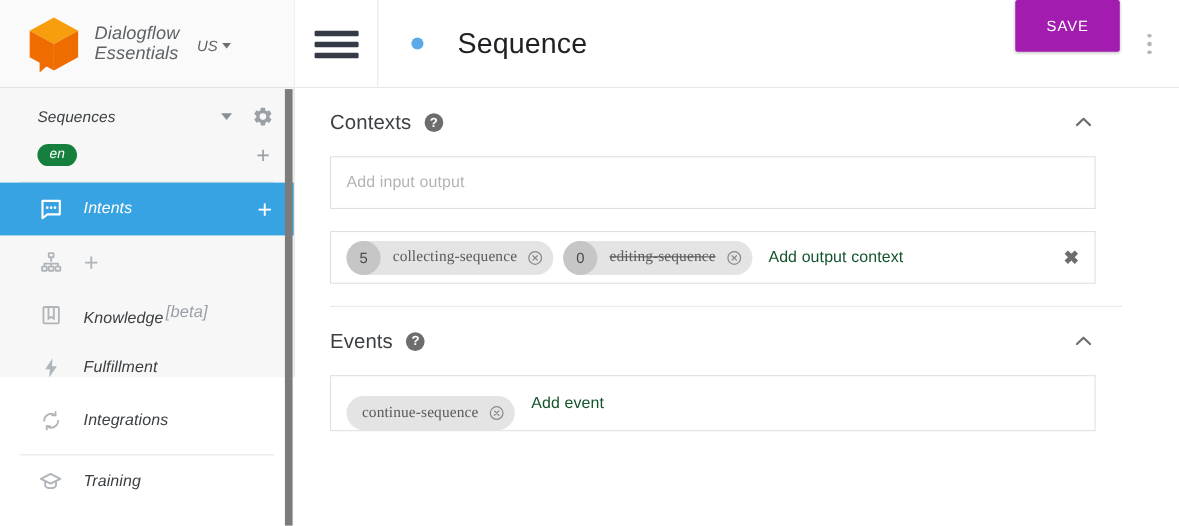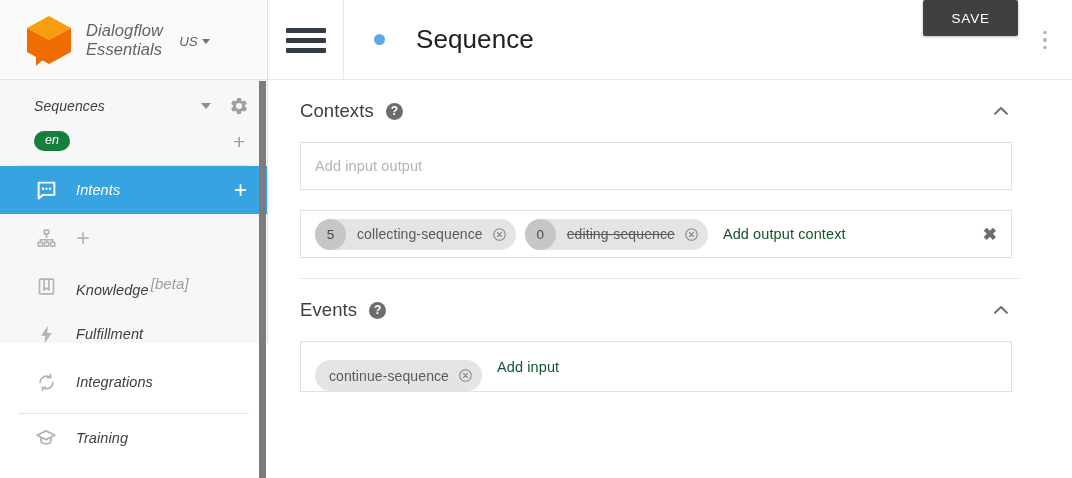--- a/index.html
+++ b/index.html
@@ -135,40 +135,40 @@
   #title-zone { display: flex; align-items: center; flex: 1; padding-left: 30px; }
   .status-dot {
     width: 11px; height: 11px; border-radius: 50%;
     background: #5aaaea; margin-right: 31px;
   }
   #page-title {
     font-size: 26px; color: #202124;
     font-weight: 400; letter-spacing: 0.1px;
   }
   #save-button {
-    background: #404040; color: #fff;
+    background: #a21caf; color: #fff;
     border: none; border-radius: 2px;
     font-family: "Liberation Sans", sans-serif;
     font-size: 13.5px; letter-spacing: 0.9px;
-    padding: 0 28px; height: 36px; cursor: pointer;
+    padding: 0 28px; height: 47px; cursor: pointer;
     box-shadow: 0 1px 3px rgba(0,0,0,0.26);
   }
   #kebab-menu {
     width: 54px; height: 80px; display: flex;
     flex-direction: column; align-items: center;
     justify-content: center; gap: 4px; cursor: pointer;
   }
   #kebab-menu i {
     width: 3.5px; height: 3.5px; border-radius: 50%;
     background: #b6b6b6; display: block;
   }
 
   
   #content { padding: 0 0 0 32px; }
-  .section { padding-right: 60px; }
+  .section { padding-right: 76px; }
   .section-head {
     display: flex; align-items: center;
     height: 62px; padding-left: 0;
   }
   .section-title {
     font-size: 18.5px; color: #3c4043;
     letter-spacing: 0.1px; margin-right: 12px;
   }
   .help-icon {
     width: 17px; height: 17px; border-radius: 50%;
@@ -199,20 +199,21 @@
     width: 31px; height: 31px; border-radius: 50%;
     background: #c6c6c6; color: #4a4a4a;
     font-size: 13.5px; display: flex;
     align-items: center; justify-content: center;
     flex: 0 0 31px;
   }
   .chip-label {
     font-size: 14px; color: #5a5a5a;
     padding: 0 9px 0 11px; white-space: nowrap;
     letter-spacing: 0.1px;
+    font-family: Liberation Serif, serif;
   }
   .chip.expired .chip-label { text-decoration: line-through; }
   .chip-x svg { display: block; }
   .chip.no-count { padding-left: 3px; margin-top: 18px; }
   .chip.no-count .chip-label { padding-left: 11px; }
   .chip-input {
     color: #14532d; font-size: 14.5px;
     letter-spacing: 0.1px; padding-left: 6px;
   }
   .clear-all {
@@ -424,19 +425,19 @@
         <div class="field-box">
           <span class="chip no-count">
             <span class="chip-label">continue-sequence</span>
             <span class="chip-x">
               <svg width="15" height="15" viewBox="0 0 24 24" fill="none" stroke="#8a8a8a" stroke-width="1.8" stroke-linecap="round" aria-hidden="true">
                 <circle cx="12" cy="12" r="9.2"></circle>
                   <path d="M8.8 8.8l6.4 6.4M15.2 8.8l-6.4 6.4"></path>
               </svg>
             </span>
           </span>
-          <span class="chip-input">Add input</span>
+          <span class="chip-input">Add event</span>
         </div>
       </div>
 
     </div>
   </div>
 </div>
 
 </body></html>

